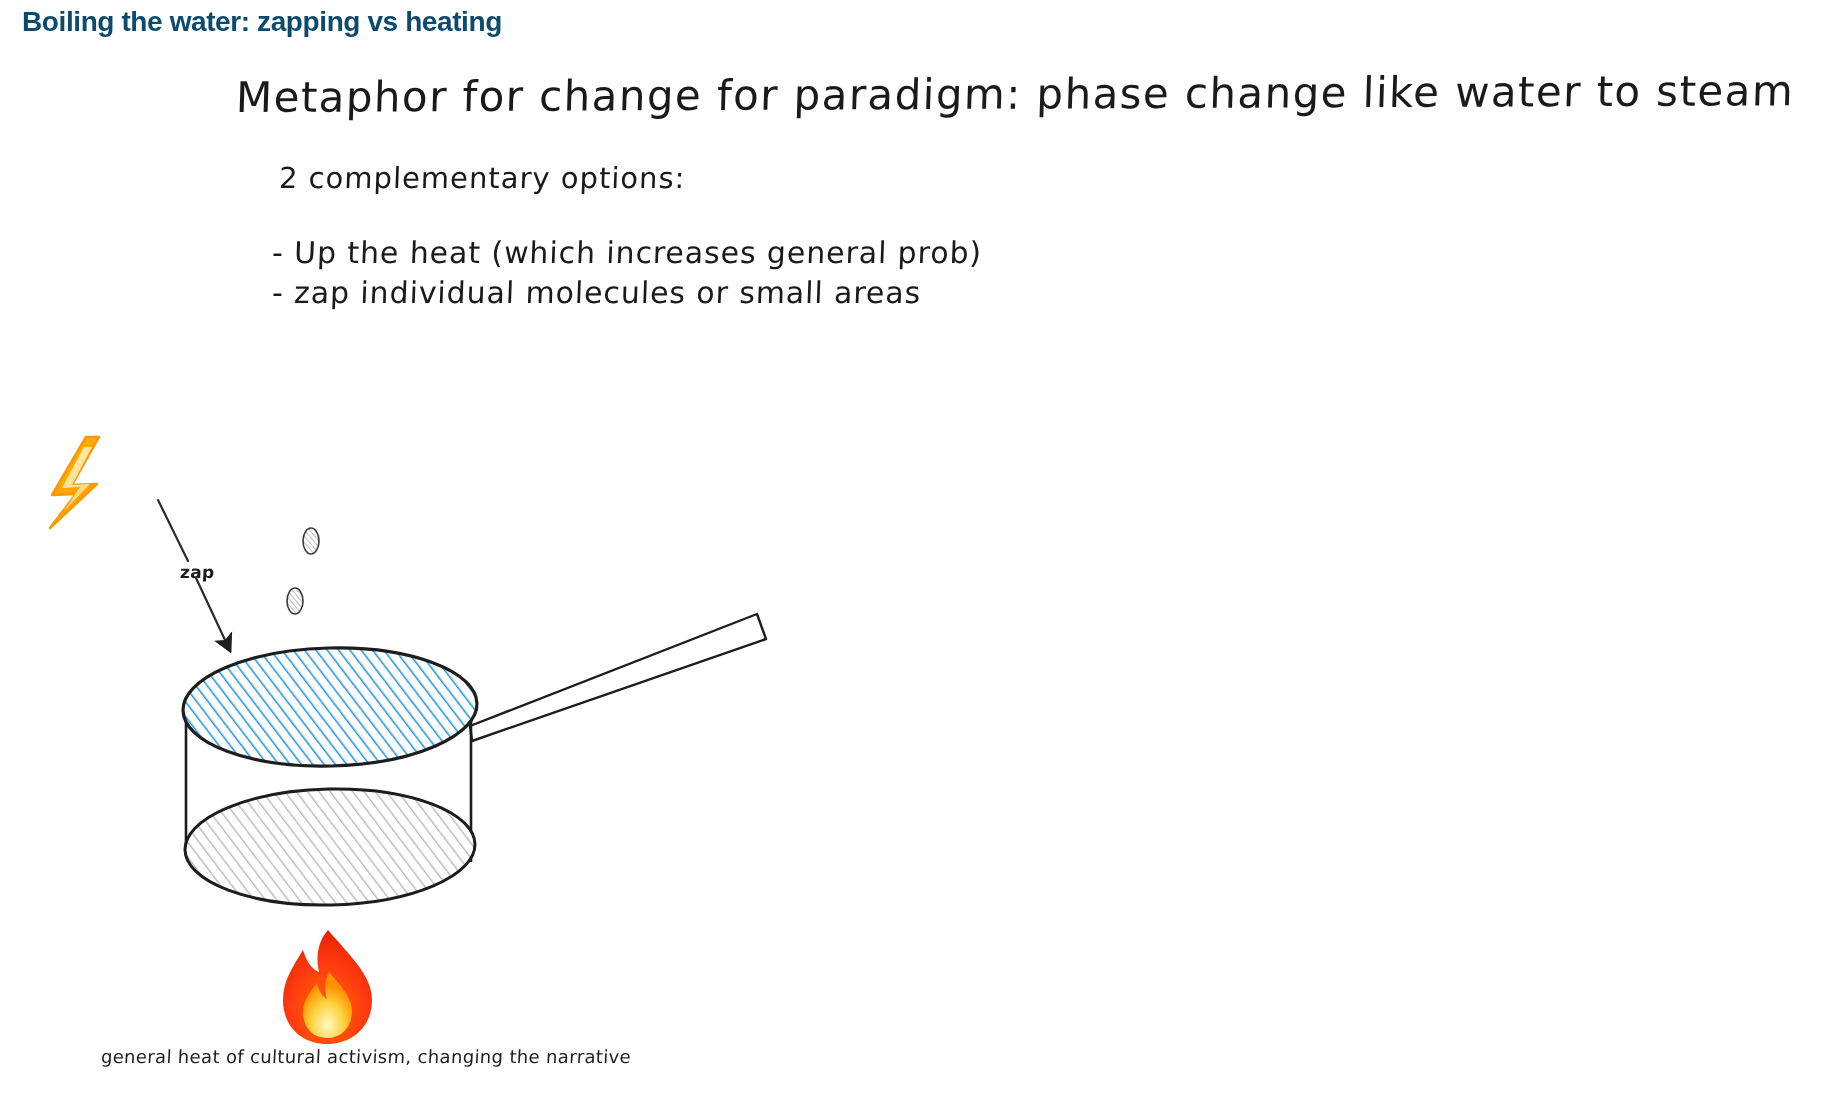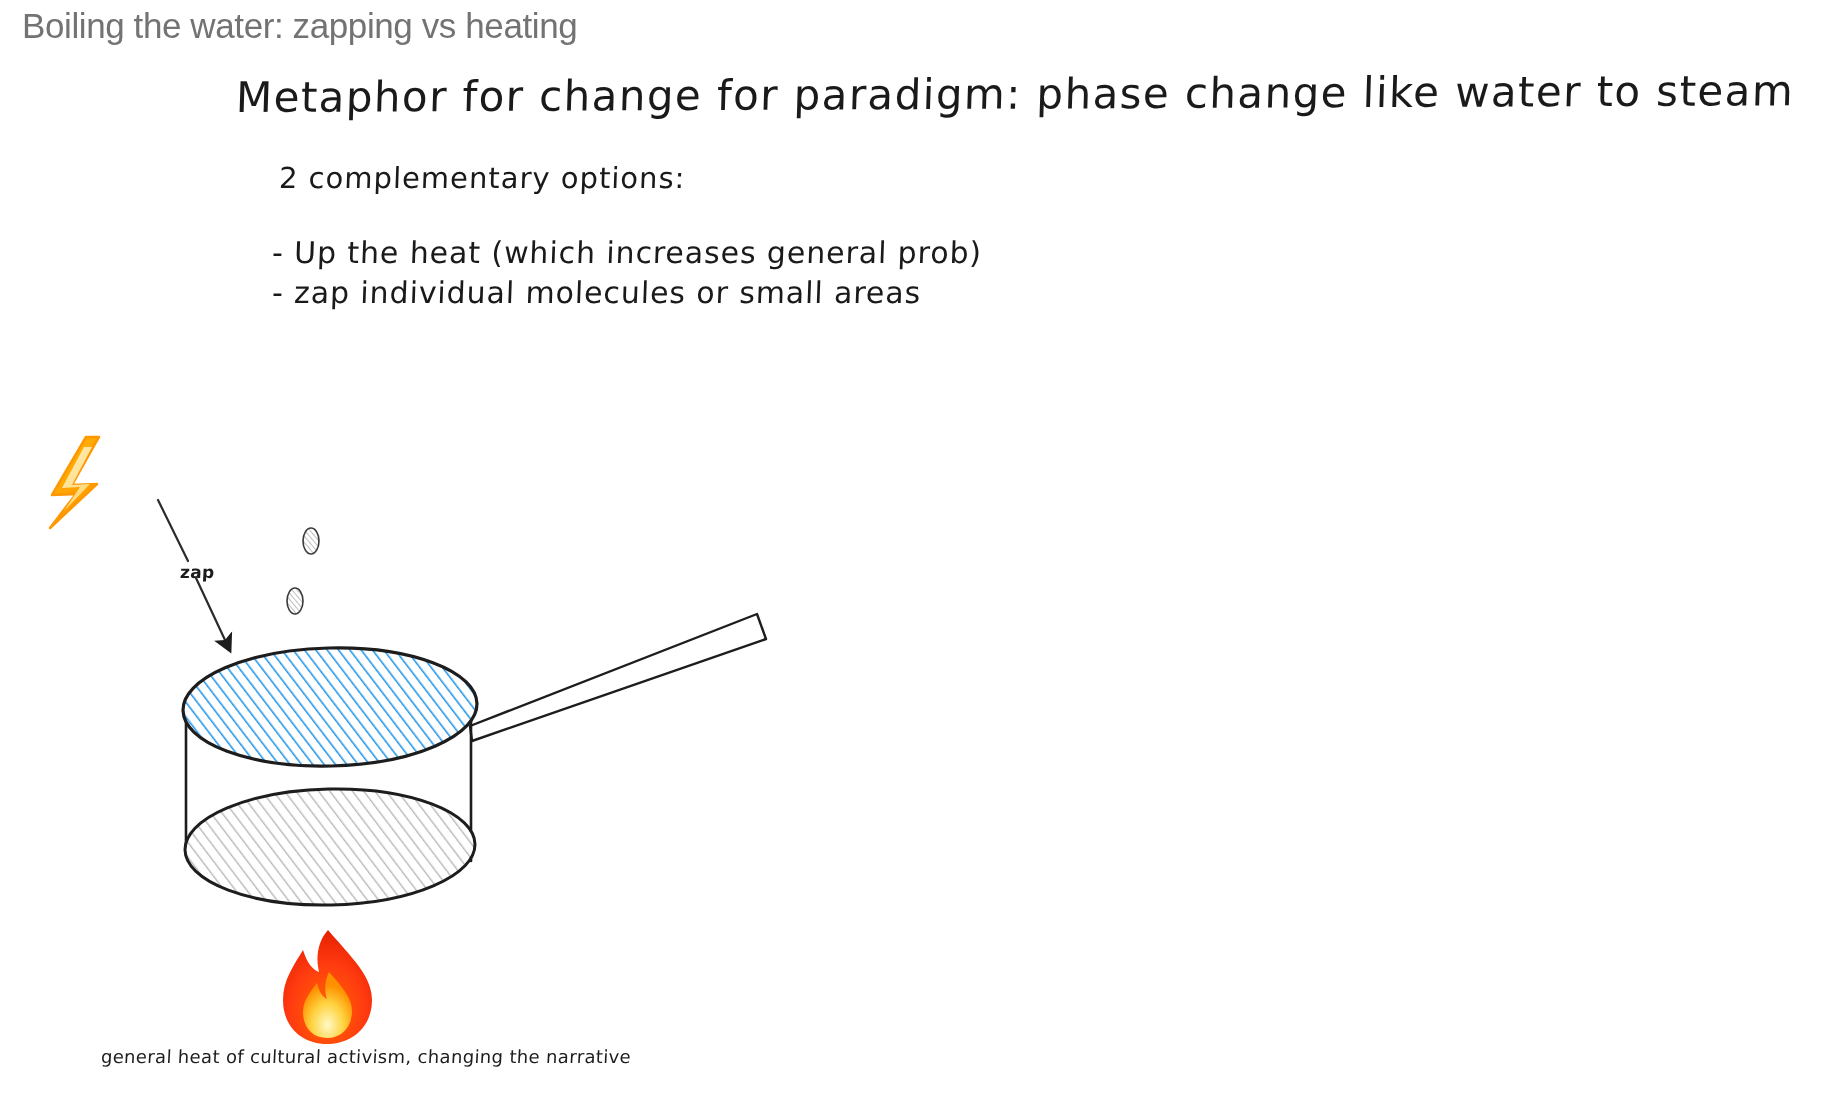--- a/index.html
+++ b/index.html
@@ -22,24 +22,24 @@
     inset: 0;
     background: #ffffff;
   }
 
   
   .slide-title {
     position: absolute;
     left: 22px;
     top: 6px;
     font-family: "Liberation Sans", sans-serif;
-    font-weight: normal;
-    font-size: 35px;
+    font-weight: bold;
+    font-size: 28px;
     letter-spacing: -0.4px;
-    color: #737373;
+    color: #0c4a6e;
     white-space: nowrap;
   }
 
   
   .hand {
     font-family: "DejaVu Sans", sans-serif;
     color: #1a1a1a;
     white-space: nowrap;
   }
 

